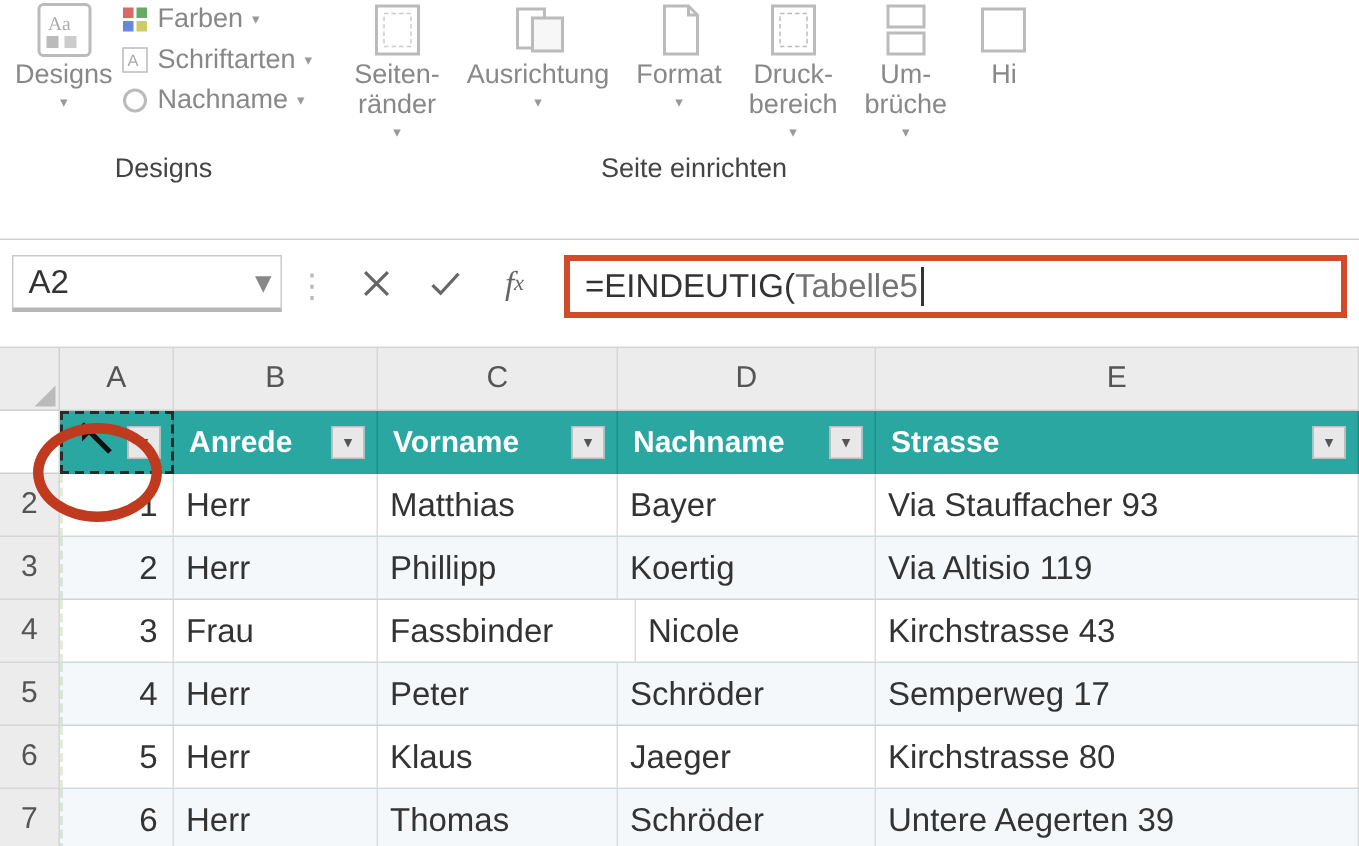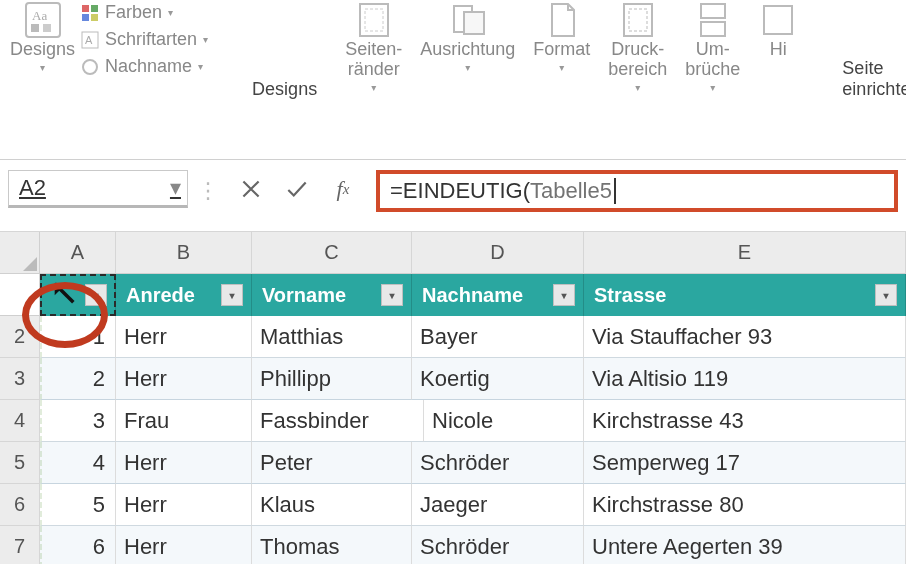--- a/index.html
+++ b/index.html
@@ -13,21 +13,21 @@
     color: #444;
   }
 
   
   .ribbon {
     border-bottom: 1px solid #d0d0d0;
     padding: 0 8px 4px 10px;
     height: 160px;
   }
   .ribbon-groups { display: flex; gap: 28px; }
-  .rib-group { display: flex; flex-direction: row; align-items: flex-end; padding-top: 0; gap: 44px; }
+  .rib-group { display: flex; flex-direction: column; align-items: center; padding-top: 0; }
   .rib-controls { display: flex; align-items: flex-start; gap: 6px; min-height: 100px; }
   .rib-grouplabel { font-size: 18px; color: #444; margin-top: 2px; }
   .rib-vert { display: flex; flex-direction: column; align-items: center; gap: 0; }
   .rib-bigicon {
     width: 40px; height: 40px; display: flex; align-items: center; justify-content: center;
     color: #aaa;
   }
   .rib-bigicon svg { width: 40px; height: 40px; }
   .rib-label { font-size: 18px; color: #888; text-align: center; line-height: 1.1; margin-bottom: 2px; }
   .rib-caret { font-size: 10px; color: #999; }
@@ -44,21 +44,21 @@
     display: flex; align-items: stretch; gap: 10px;
     padding: 10px 8px 6px 8px;
   }
   .namebox {
     width: 180px; height: 38px;
     border: 1px solid #c9c9c9;
     border-bottom: 3px solid #b7b7b7;
     background: #fff;
     display: flex; align-items: center; justify-content: space-between;
     padding: 0 6px 0 10px;
-    font-size: 22px; color: #333; text-decoration: underline;
+    font-size: 22px; color: #333;
   }
   .namebox .nb-caret { color: #888; }
   .fx-dots { width: 20px; display:flex; align-items:center; justify-content:center; color:#bbb; font-size:22px;}
   .fx-btn {
     width: 46px; height: 38px;
     display: flex; align-items: center; justify-content: center;
     color: #666; font-size: 24px;
     border-right: 0;
   }
   .fx-btn svg { width: 26px; height: 26px; }

